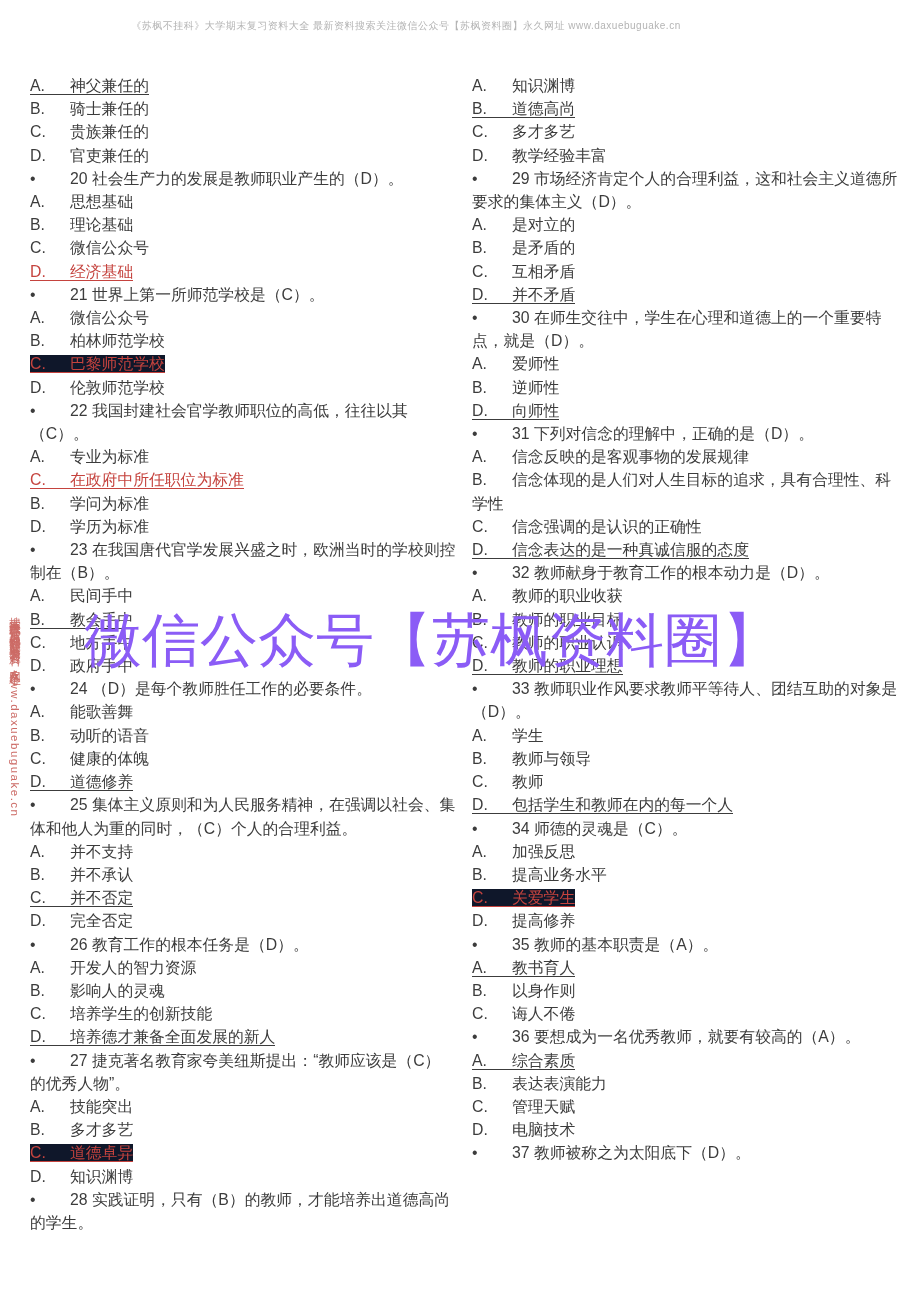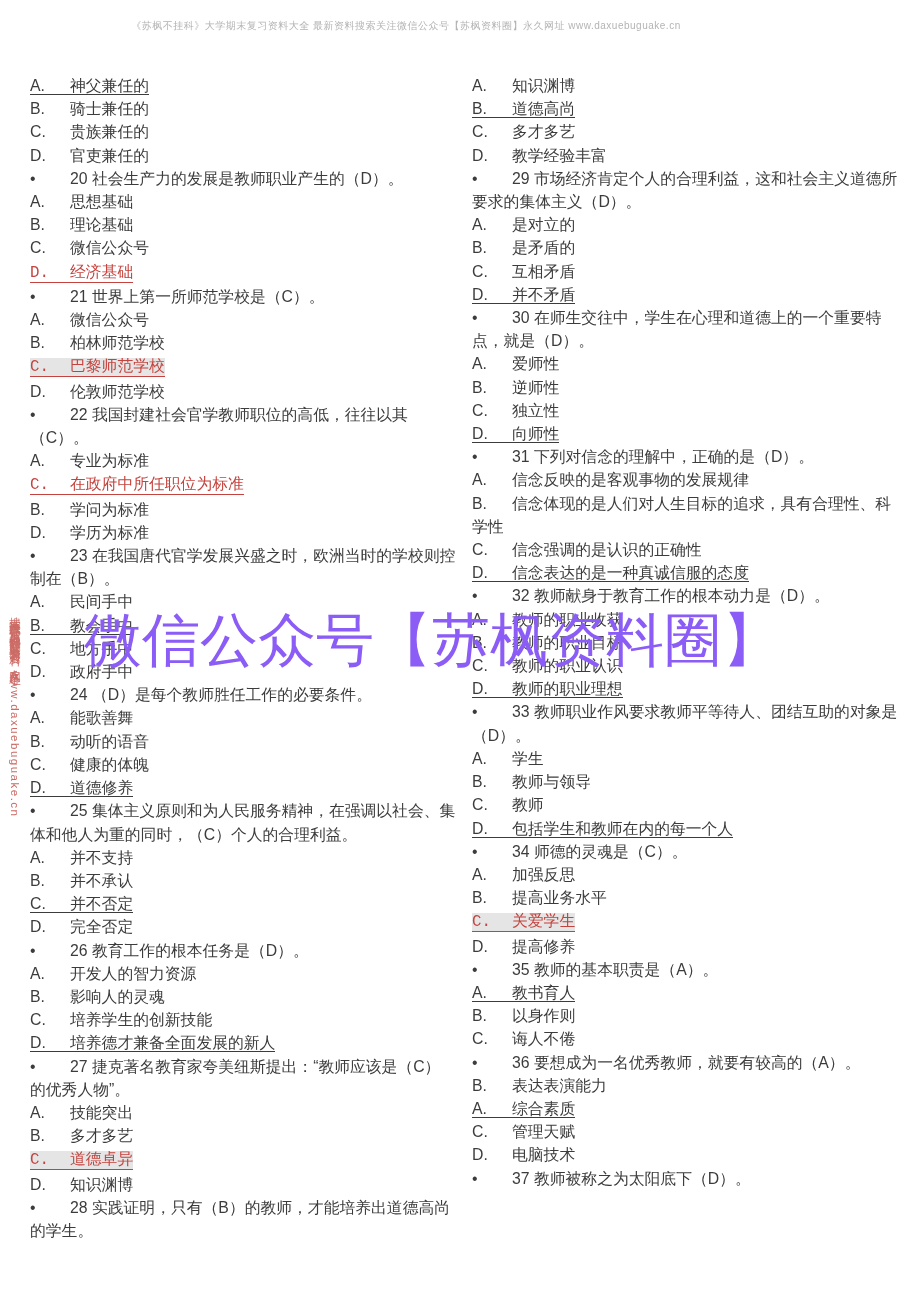--- a/index.html
+++ b/index.html
@@ -23,22 +23,22 @@
     text-align:left;
   }
   .col-left{left:30px;}
   .col-right{left:472px;}
   .line{min-height:23.2px;}
   .m{display:inline-block;width:40px;}
   .q .m{width:40px;}
   .qnum{font-weight:normal;}
   .grp{padding-bottom:0px;}
   .u .grp{border-bottom:1.2px solid #3c3c3c;margin-top:19px;}
-  .r .grp,.rh .grp{color:#c5433e;border-bottom:1.2px solid #c5433e;font-family:Liberation Mono, monospace;}
-  .rh .grp{background:#e5e5e5;}
+  .r .grp,.rh .grp{color:#c5433e;border-bottom:1.2px solid #c5433e;}
+  .rh .grp{background:#0f172a;}
   .wm-h{
     position:absolute;left:84px;top:604px;
     font-size:58px;line-height:74px;
     color:#8b5cf6;
     white-space:nowrap;
     z-index:5;
     font-family:"Liberation Serif","DejaVu Serif",serif;
   }
   .wm-v{
     position:absolute;left:7px;top:608px;
@@ -107,21 +107,20 @@
     <div class="line n"><span class="grp"><span class="m">C.</span><span class="t">多才多艺</span></span></div>
     <div class="line n"><span class="grp"><span class="m">D.</span><span class="t">教学经验丰富</span></span></div>
     <div class="line q"><span class="grp"><span class="m">•</span><span class="qnum">29 </span><span class="t">市场经济肯定个人的合理利益，这和社会主义道德所要求的集体主义（D）。</span></span></div>
     <div class="line n"><span class="grp"><span class="m">A.</span><span class="t">是对立的</span></span></div>
     <div class="line n"><span class="grp"><span class="m">B.</span><span class="t">是矛盾的</span></span></div>
     <div class="line n"><span class="grp"><span class="m">C.</span><span class="t">互相矛盾</span></span></div>
     <div class="line u"><span class="grp"><span class="m">D.</span><span class="t">并不矛盾</span></span></div>
     <div class="line q"><span class="grp"><span class="m">•</span><span class="qnum">30 </span><span class="t">在师生交往中，学生在心理和道德上的一个重要特点，就是（D）。</span></span></div>
     <div class="line n"><span class="grp"><span class="m">A.</span><span class="t">爱师性</span></span></div>
     <div class="line n"><span class="grp"><span class="m">B.</span><span class="t">逆师性</span></span></div>
-    <div class="line n"><span class="grp"><span class="m">C.</span><span class="t">独立性</span></span></div>
     <div class="line u"><span class="grp"><span class="m">D.</span><span class="t">向师性</span></span></div>
     <div class="line q"><span class="grp"><span class="m">•</span><span class="qnum">31 </span><span class="t">下列对信念的理解中，正确的是（D）。</span></span></div>
     <div class="line n"><span class="grp"><span class="m">A.</span><span class="t">信念反映的是客观事物的发展规律</span></span></div>
     <div class="line n"><span class="grp"><span class="m">B.</span><span class="t">信念体现的是人们对人生目标的追求，具有合理性、科学性</span></span></div>
     <div class="line n"><span class="grp"><span class="m">C.</span><span class="t">信念强调的是认识的正确性</span></span></div>
     <div class="line u"><span class="grp"><span class="m">D.</span><span class="t">信念表达的是一种真诚信服的态度</span></span></div>
     <div class="line q"><span class="grp"><span class="m">•</span><span class="qnum">32 </span><span class="t">教师献身于教育工作的根本动力是（D）。</span></span></div>
     <div class="line n"><span class="grp"><span class="m">A.</span><span class="t">教师的职业收获</span></span></div>
     <div class="line n"><span class="grp"><span class="m">B.</span><span class="t">教师的职业目标</span></span></div>
     <div class="line n"><span class="grp"><span class="m">C.</span><span class="t">教师的职业认识</span></span></div>
@@ -134,21 +133,21 @@
     <div class="line q"><span class="grp"><span class="m">•</span><span class="qnum">34 </span><span class="t">师德的灵魂是（C）。</span></span></div>
     <div class="line n"><span class="grp"><span class="m">A.</span><span class="t">加强反思</span></span></div>
     <div class="line n"><span class="grp"><span class="m">B.</span><span class="t">提高业务水平</span></span></div>
     <div class="line rh"><span class="grp"><span class="m">C.</span><span class="t">关爱学生</span></span></div>
     <div class="line n"><span class="grp"><span class="m">D.</span><span class="t">提高修养</span></span></div>
     <div class="line q"><span class="grp"><span class="m">•</span><span class="qnum">35 </span><span class="t">教师的基本职责是（A）。</span></span></div>
     <div class="line u"><span class="grp"><span class="m">A.</span><span class="t">教书育人</span></span></div>
     <div class="line n"><span class="grp"><span class="m">B.</span><span class="t">以身作则</span></span></div>
     <div class="line n"><span class="grp"><span class="m">C.</span><span class="t">诲人不倦</span></span></div>
     <div class="line q"><span class="grp"><span class="m">•</span><span class="qnum">36 </span><span class="t">要想成为一名优秀教师，就要有较高的（A）。</span></span></div>
+    <div class="line u"><span class="grp"><span class="m">A.</span><span class="t">综合素质</span></span></div>
     <div class="line n"><span class="grp"><span class="m">B.</span><span class="t">表达表演能力</span></span></div>
-    <div class="line u"><span class="grp"><span class="m">A.</span><span class="t">综合素质</span></span></div>
     <div class="line n"><span class="grp"><span class="m">C.</span><span class="t">管理天赋</span></span></div>
     <div class="line n"><span class="grp"><span class="m">D.</span><span class="t">电脑技术</span></span></div>
     <div class="line q"><span class="grp"><span class="m">•</span><span class="qnum">37 </span><span class="t">教师被称之为太阳底下（D）。</span></span></div>
   </div>
 
 <div class="wm-h">微信公众号【苏枫资料圈】</div>
 <div class="wm-v">搜索关注微信公众号【苏枫资料圈】获取最新大学复习资料，永久网址 www.daxuebuguake.cn</div>
 
 </body></html>

